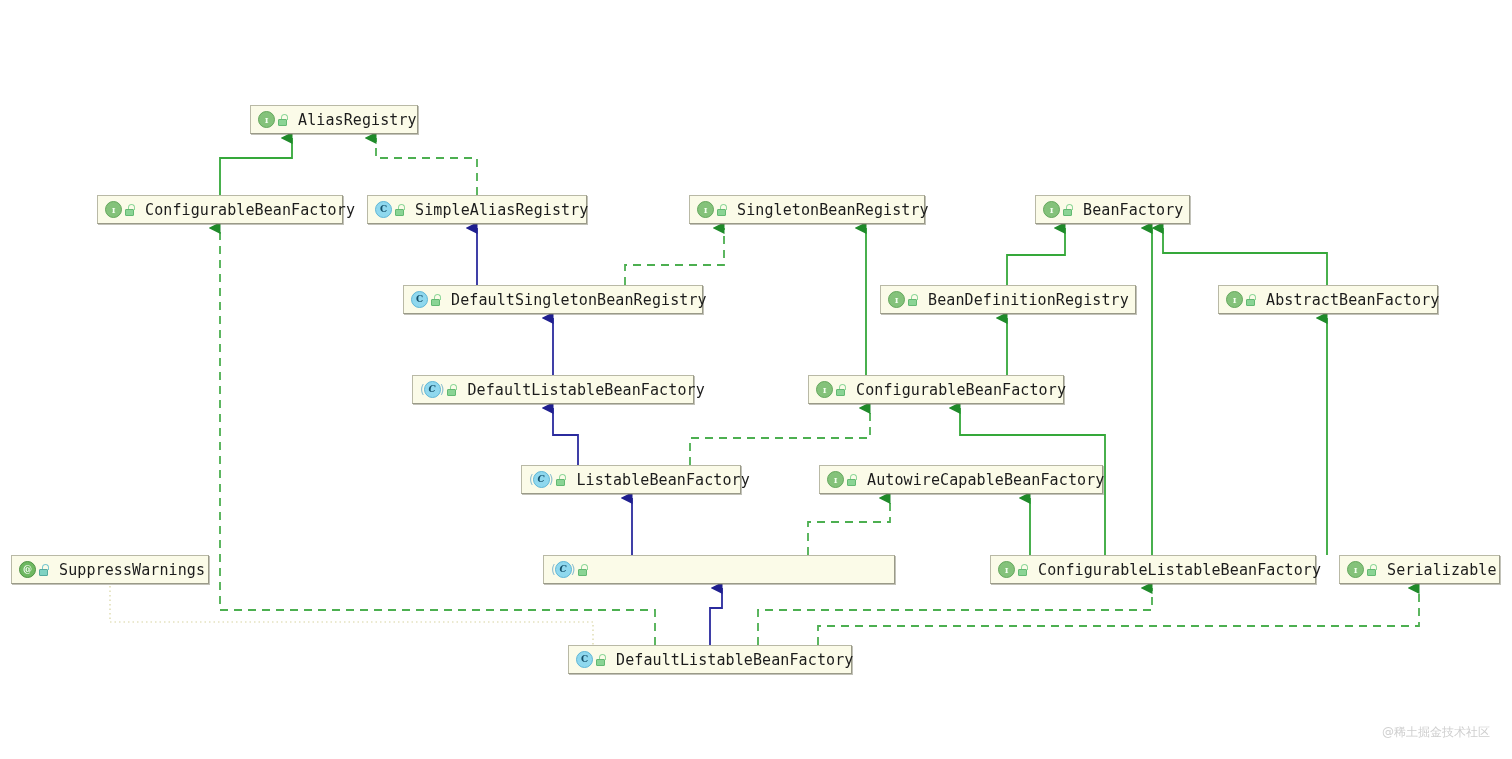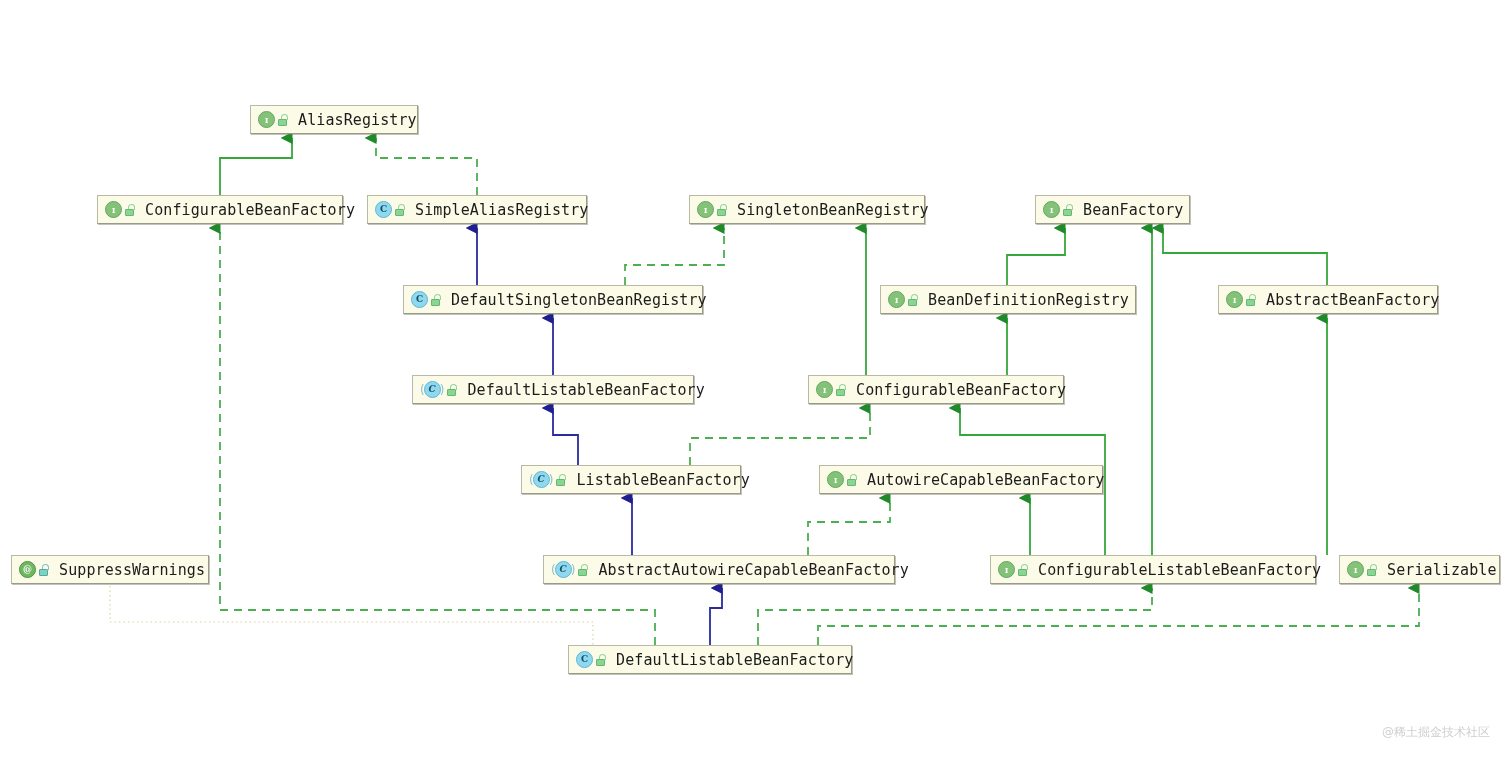--- a/index.html
+++ b/index.html
@@ -325,21 +325,20 @@
       <div class="uml-node" style="left: 543px; top: 555px; width: 352px;">
         <span class="node-icons">
           <span class="abstract-parens">
             <span class="badge cls-abstract">C</span>
           </span>
           <span class="lock">
             <span class="shackle"></span>
             <span class="body"></span>
           </span>
         </span>
-        <span class="node-label">AbstractAutowireCapableBeanFactory</span>
       </div>
       <div class="uml-node" style="left: 990px; top: 555px; width: 326px;">
         <span class="node-icons">
           <span class="badge iface">I</span>
           <span class="lock">
             <span class="shackle"></span>
             <span class="body"></span>
           </span>
         </span>
         <span class="node-label">ConfigurableListableBeanFactory</span>

